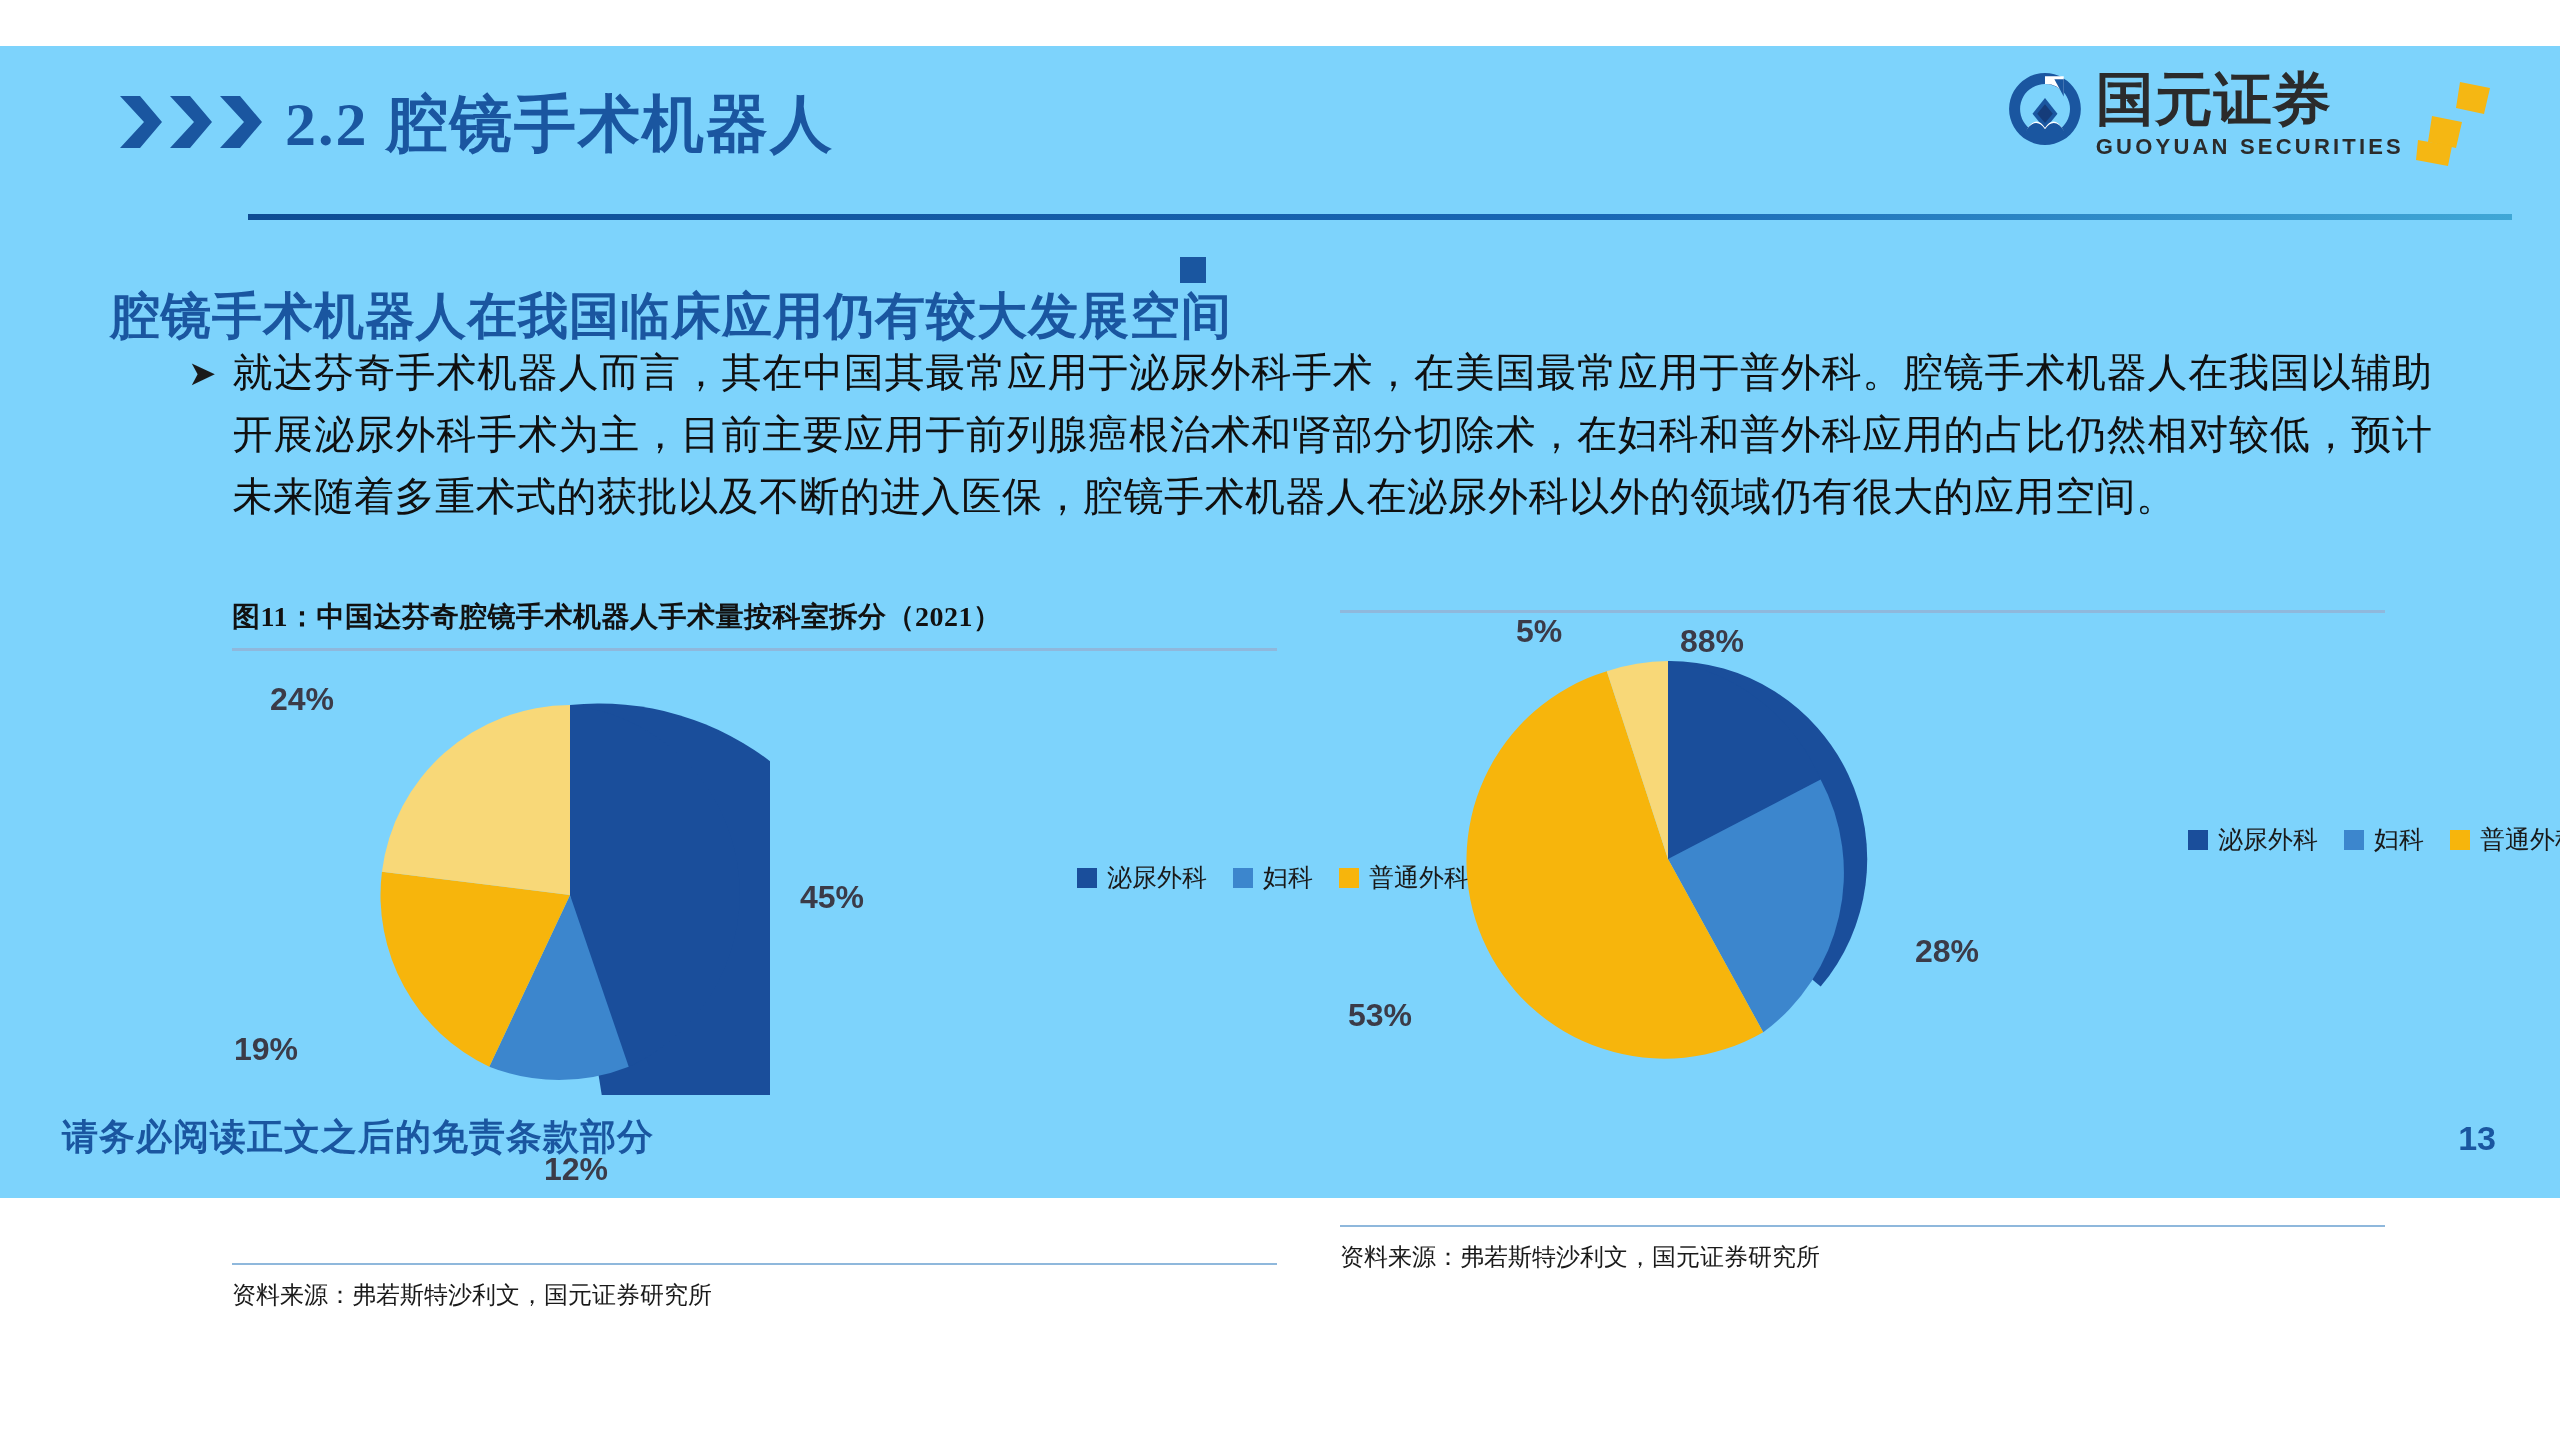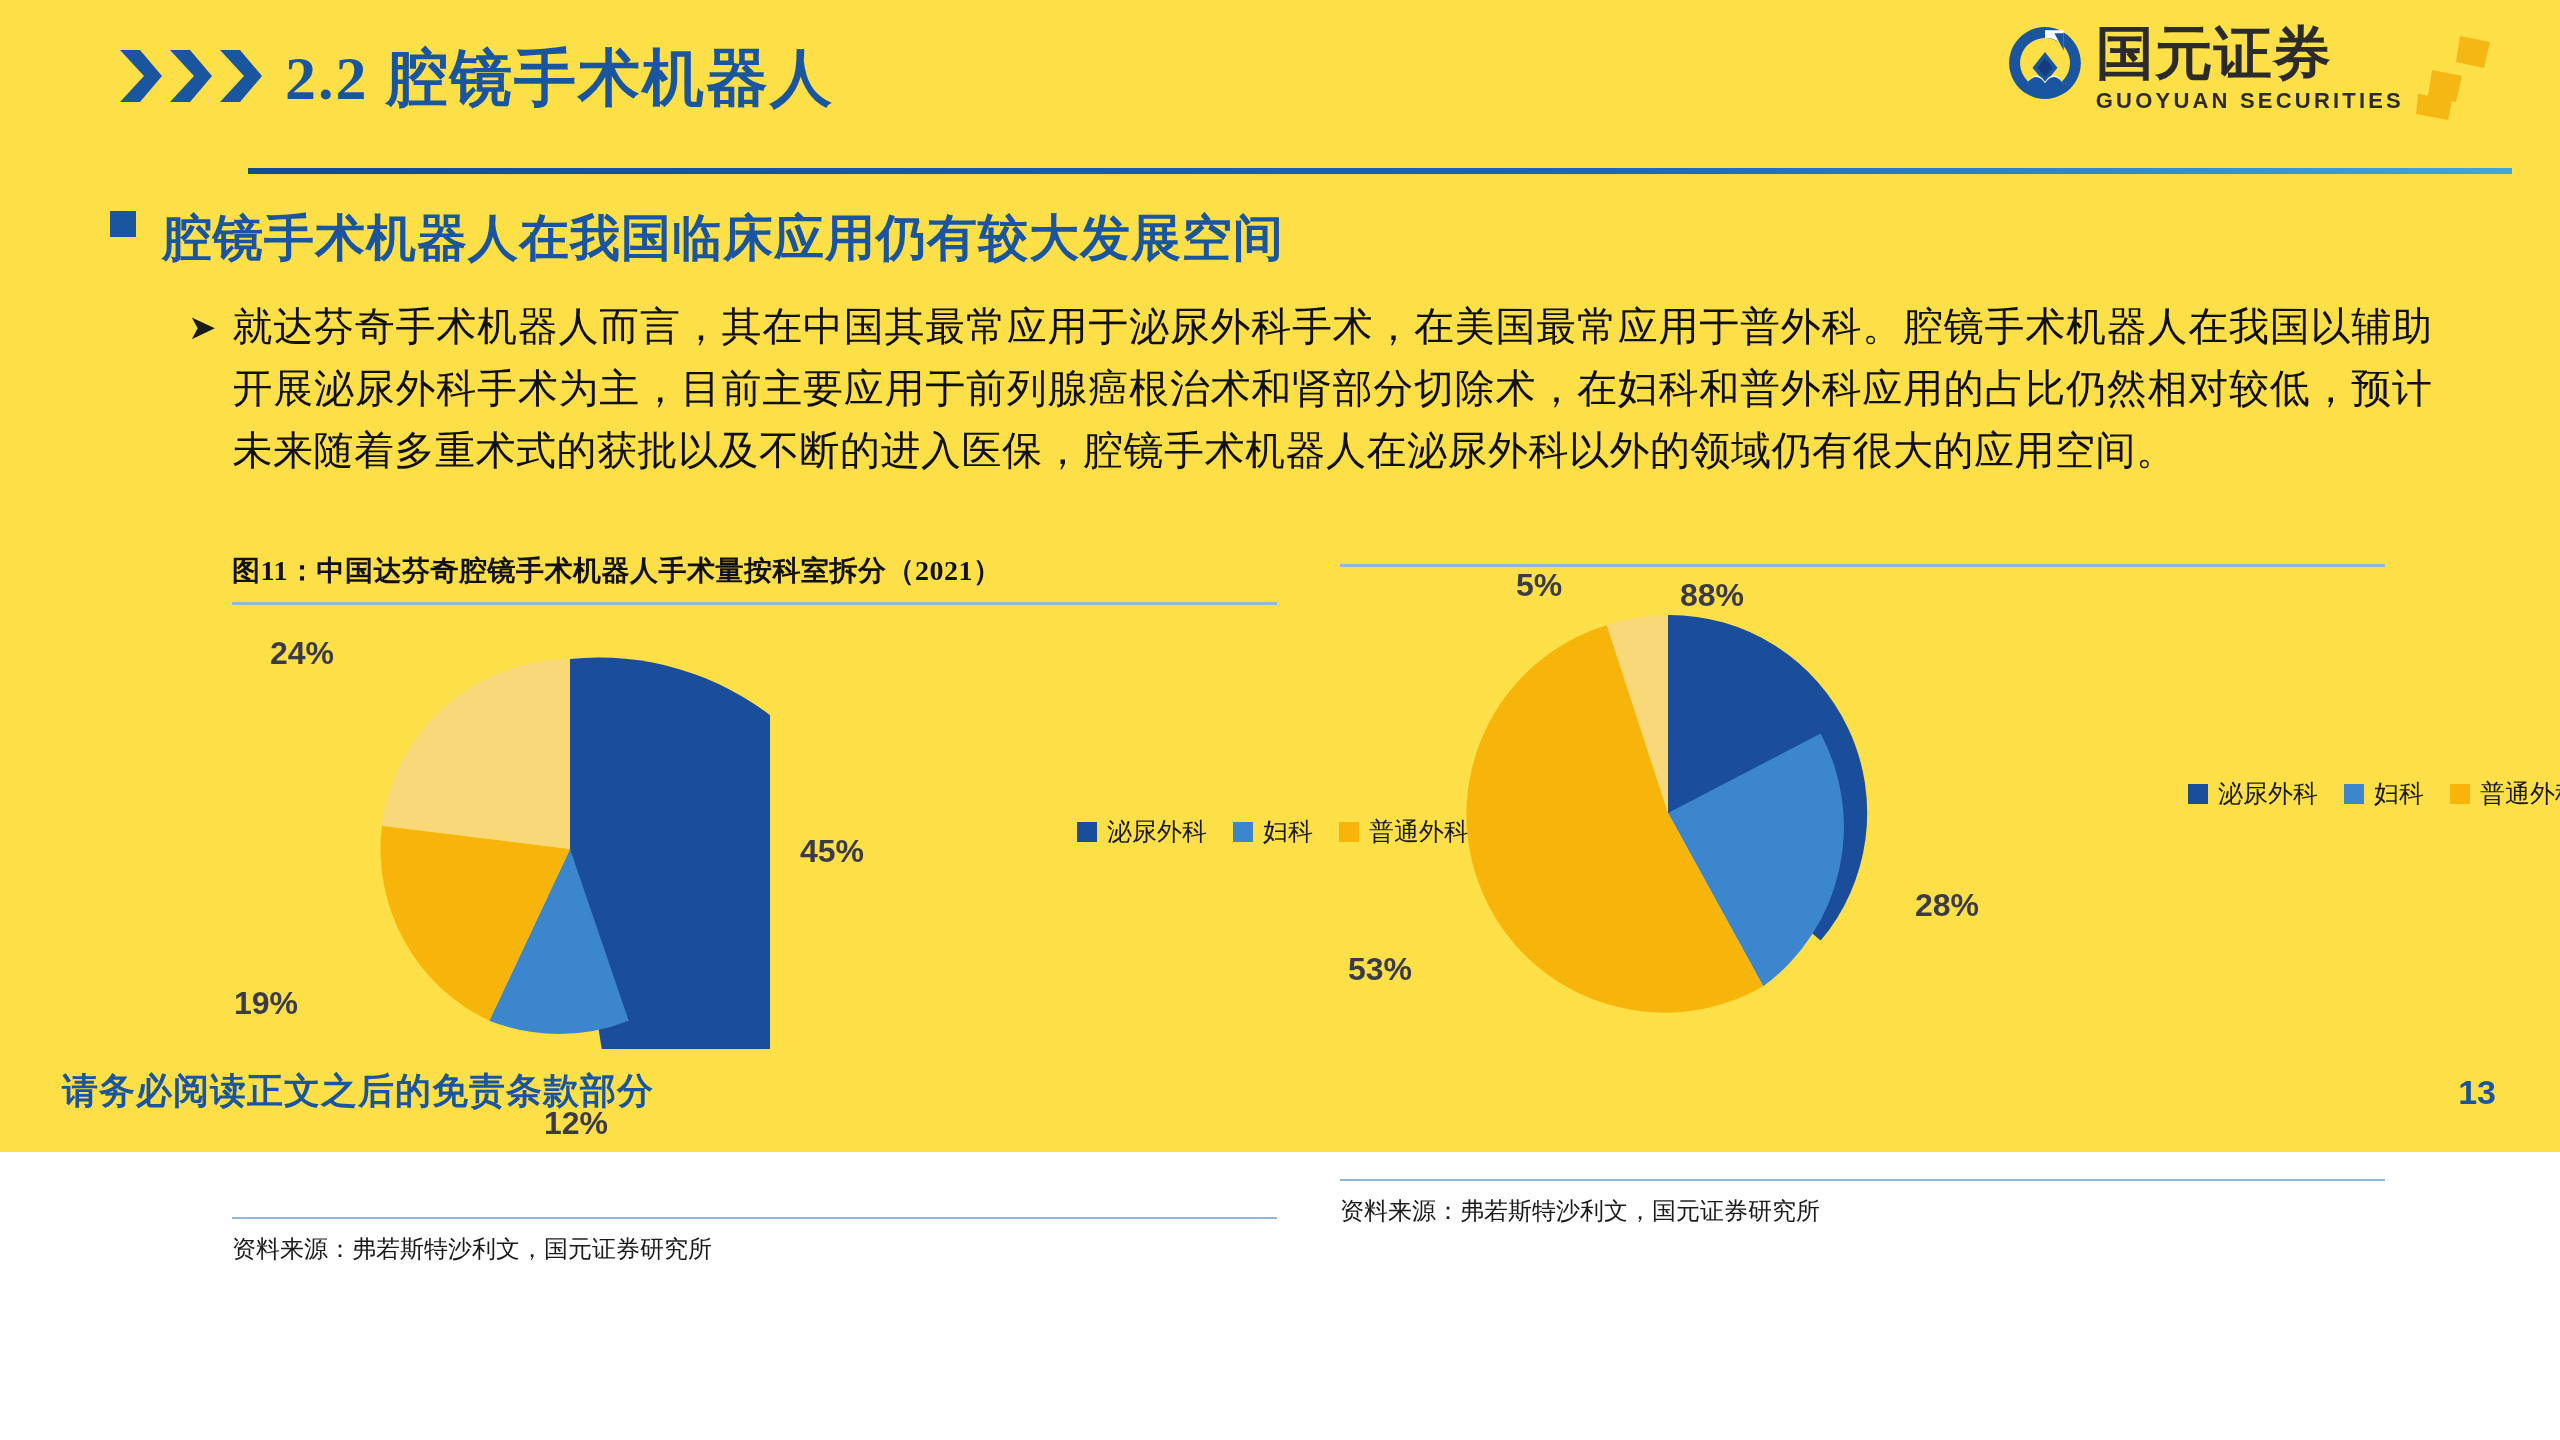--- a/index.html
+++ b/index.html
@@ -3,21 +3,21 @@
 <meta charset="utf-8">
 <style>
   html,body{margin:0;padding:0;}
   body{
     width:2560px;height:1440px;
     background:#ffffff;
     font-family:"Liberation Serif","DejaVu Serif",serif;
     overflow:hidden;
     position:relative;
   }
-  .slide{position:relative;width:2560px;height:1152px;background:#fde047;}
+  .slide{position:relative;width:2560px;height:1152px;background:#7dd3fc;margin-top:46px;}
 
   
   .header{position:absolute;left:0;top:0;width:2560px;height:175px;}
   .chevrons{position:absolute;left:118px;top:48px;display:flex;gap:6px;}
   .chev{width:44px;height:56px;}
   .header-title{
     position:absolute;left:285px;top:36px;
     font-size:62px;font-weight:700;color:#1A56A0;
     font-family:"Liberation Serif","DejaVu Serif",serif;
     letter-spacing:2px;white-space:nowrap;
@@ -37,21 +37,21 @@
     white-space:nowrap;
   }
   .logo-en{
     font-size:22px;font-weight:700;color:#2B2B2B;letter-spacing:3.2px;
     font-family:"Liberation Sans","DejaVu Sans",sans-serif;
     margin-top:4px;white-space:nowrap;
   }
   .logo-stars{position:relative;width:86px;height:86px;margin-left:8px;margin-top:12px;}
 
   
-  .section-head{position:absolute;left:110px;top:205px;display:flex;align-items:flex-start;}
+  .section-head{position:absolute;left:110px;top:205px;display:flex;align-items:flex-end;flex-direction:column;}
   .bullet-square{width:26px;height:26px;background:#1A56A0;margin-right:26px;margin-top:6px;}
   .section-title{
     font-size:50px;font-weight:700;color:#1A56A0;white-space:nowrap;
     font-family:"Liberation Serif","DejaVu Serif",serif;letter-spacing:1px;
   }
 
   
   .para-wrap{position:absolute;left:188px;top:296px;width:2280px;display:flex;}
   .para-arrow{
     font-size:34px;color:#1a1a1a;line-height:62px;margin-right:16px;

